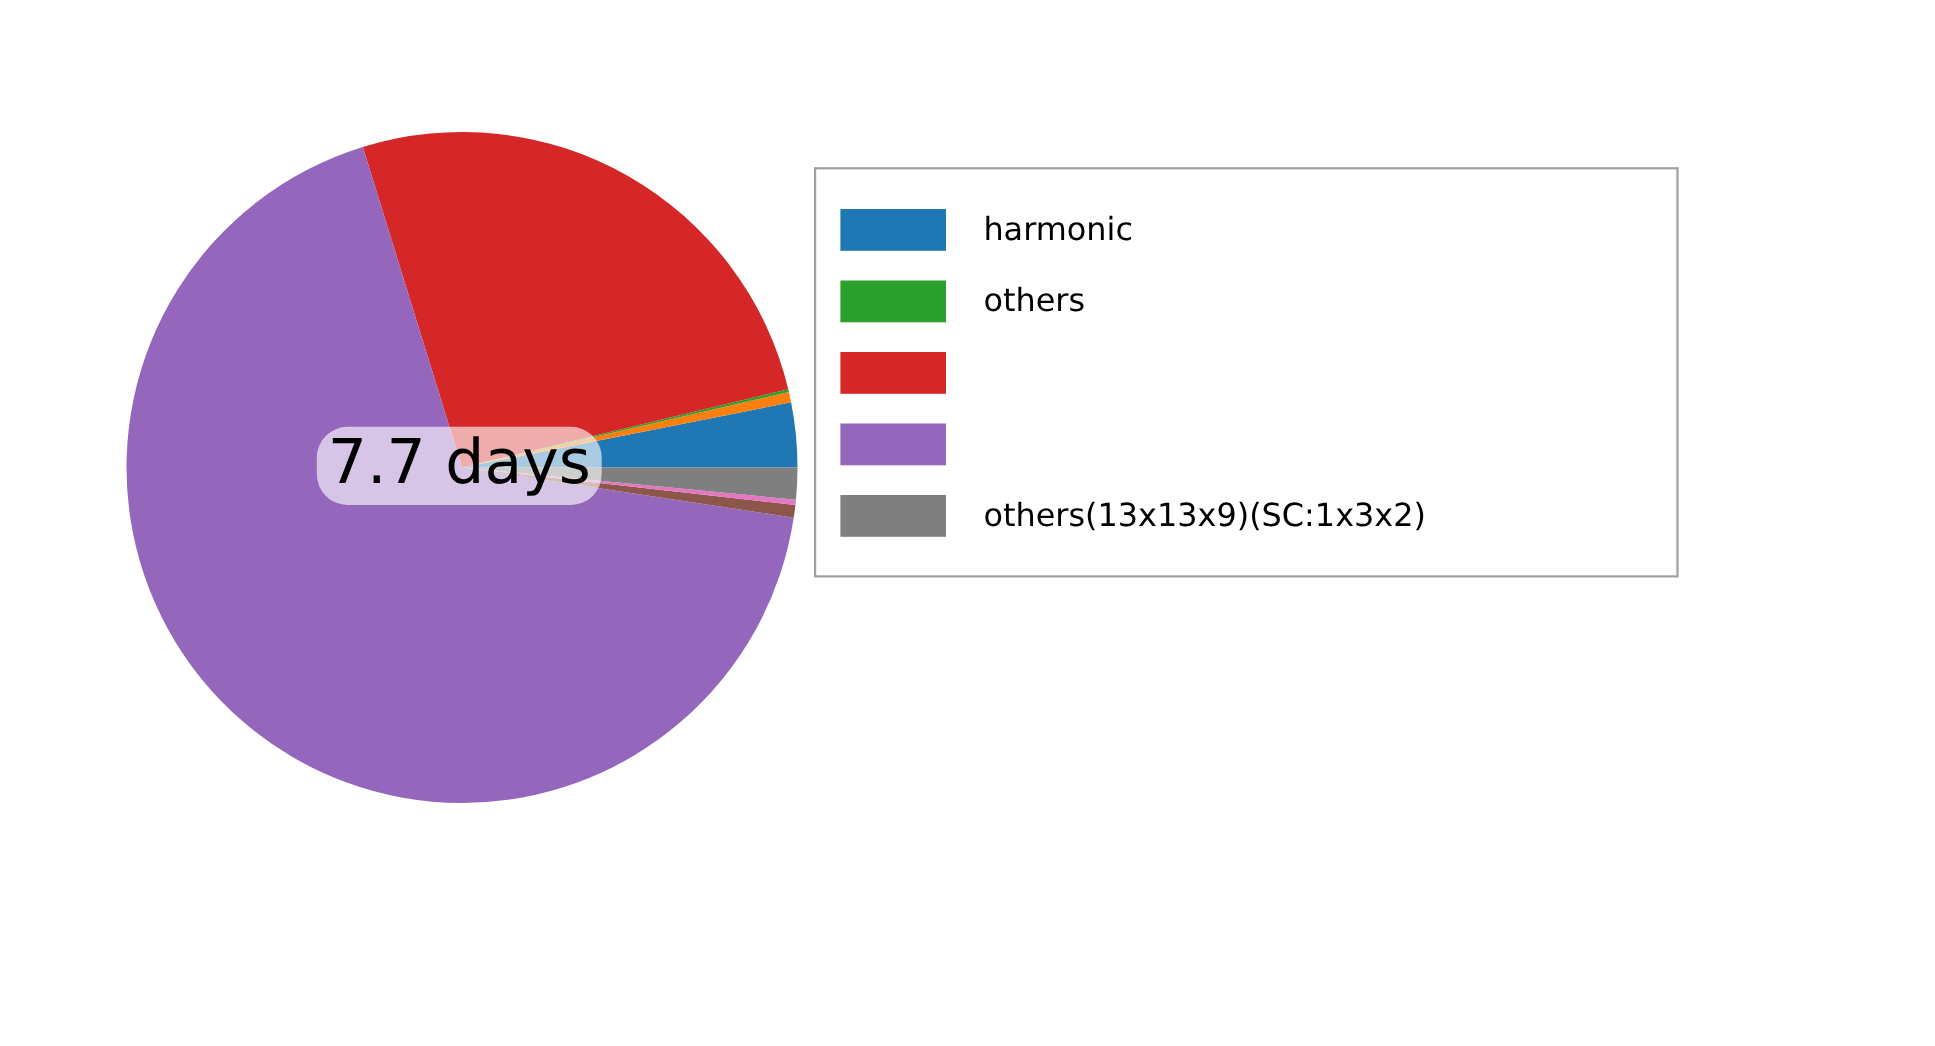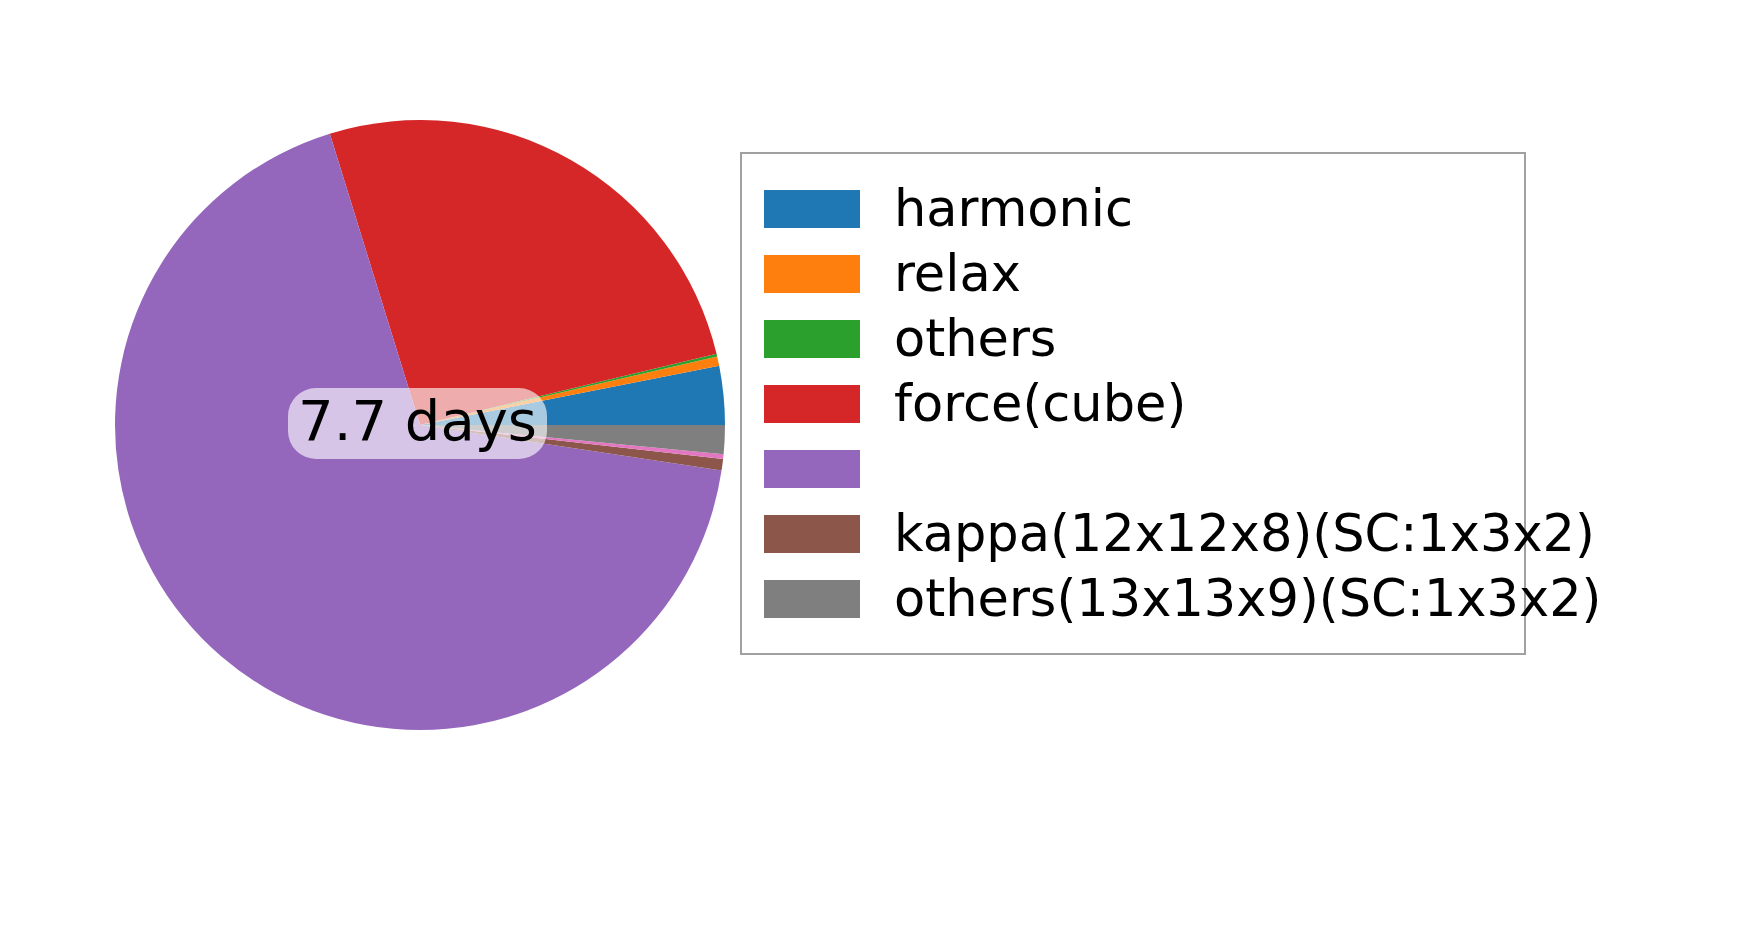--- a/index.html
+++ b/index.html
@@ -49,21 +49,21 @@
     align-items: center;
     height: 65px;
   }
   .legend-swatch {
     width: 96px;
     height: 38px;
     flex: 0 0 96px;
     margin-right: 34px;
   }
   .legend-label {
-    font-size: 51px;
+    font-size: 29px;
     color: #000000;
     white-space: nowrap;
     font-family: "DejaVu Sans", sans-serif;
     line-height: 1;
   }
 </style>
 </head>
 <body>
 
 <div id="figure" style="background: rgb(255, 255, 255);">
@@ -84,37 +84,28 @@
   </div>
 
   <div id="center-label" style="background: rgba(255, 255, 255, 0.62); border-radius: 28px;">7.7 days</div>
 
   <div id="legend" style="border-color: rgb(160, 160, 160); background: rgb(255, 255, 255);">
     <div class="legend-row">
       <span class="legend-swatch" style="background: rgb(31, 119, 180);"></span>
       <span class="legend-label">harmonic</span>
     </div>
     <div class="legend-row">
-      <span class="legend-swatch" style="background: rgb(255, 127, 14);"></span>
-      <span class="legend-label">relax</span>
-    </div>
-    <div class="legend-row">
       <span class="legend-swatch" style="background: rgb(44, 160, 44);"></span>
       <span class="legend-label">others</span>
     </div>
     <div class="legend-row">
       <span class="legend-swatch" style="background: rgb(214, 39, 40);"></span>
-      <span class="legend-label">force(cube)</span>
     </div>
     <div class="legend-row">
       <span class="legend-swatch" style="background: rgb(148, 103, 189);"></span>
-    </div>
-    <div class="legend-row">
-      <span class="legend-swatch" style="background: rgb(140, 86, 75);"></span>
-      <span class="legend-label">kappa(12x12x8)(SC:1x3x2)</span>
     </div>
     <div class="legend-row">
       <span class="legend-swatch" style="background: rgb(127, 127, 127);"></span>
       <span class="legend-label">others(13x13x9)(SC:1x3x2)</span>
     </div>
   </div>
 
 </div>
 
 </body></html>

